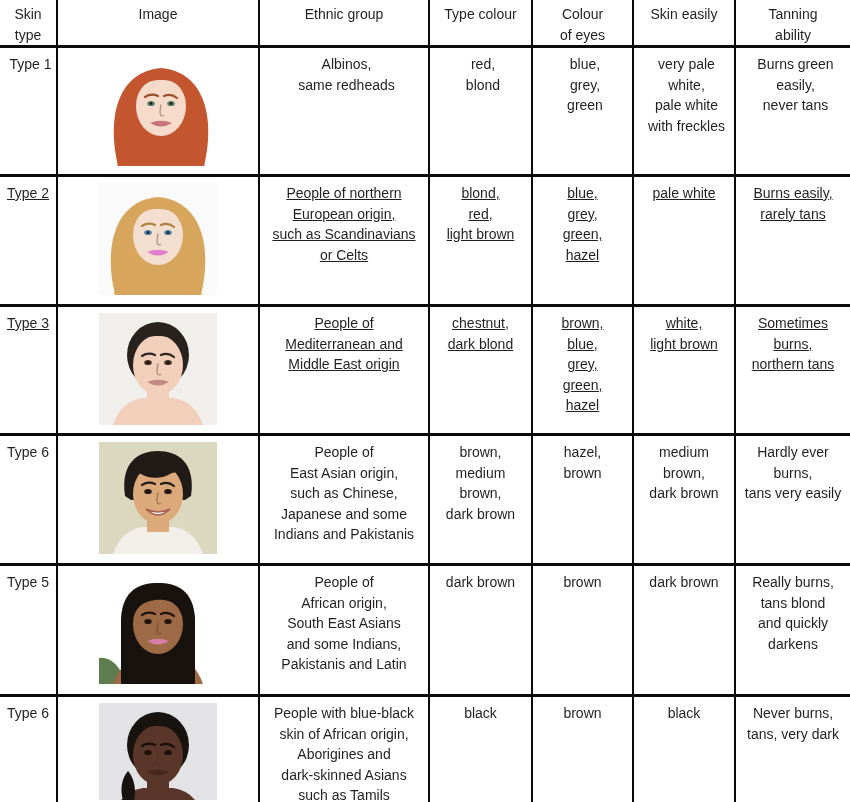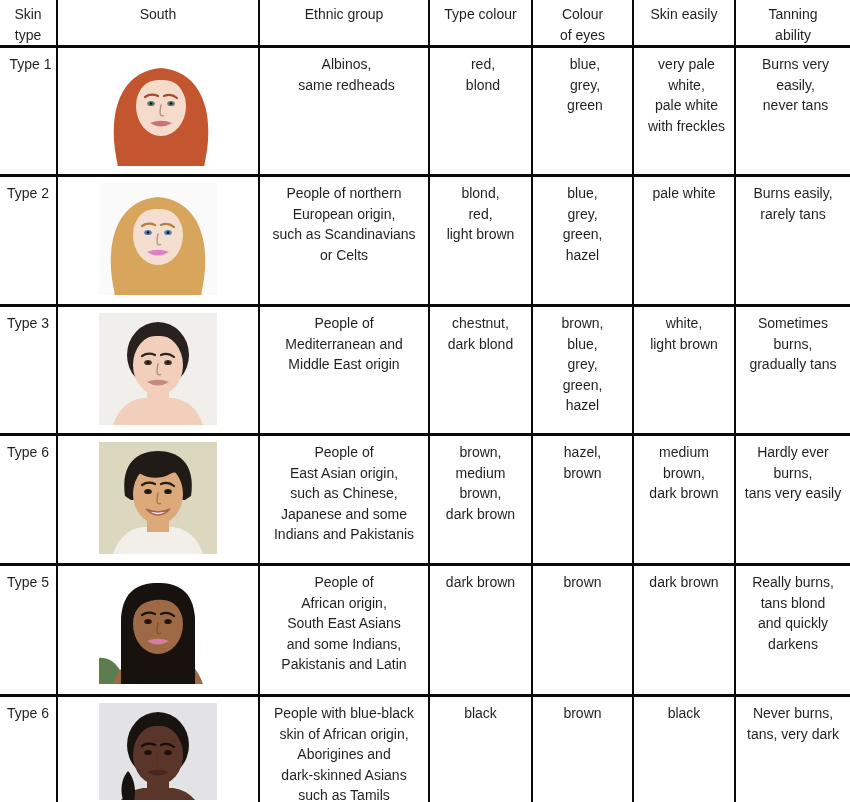--- a/index.html
+++ b/index.html
@@ -33,22 +33,22 @@
     overflow: hidden;
     box-sizing: border-box;
   }
   table.skin-table th { padding-top: 4px; }
   table.skin-table th:last-child,
   table.skin-table td:last-child { border-right: none; }
   table.skin-table tr:last-child td { border-bottom: none; }
 
   tr.hdr   { height: 43px;  }
   tr.r1 td { height: 129px; padding-left: 7px; }
-  tr.r2 td { height: 130px; }
-  tr.r3 td { height: 129px; }
+  tr.r2 td { height: 130px; text-decoration: underline; }
+  tr.r3 td { height: 129px; text-decoration: underline; }
   tr.r4 td { height: 130px; }
   tr.r5 td { height: 131px; margin-top: 18px; }
   tr.r6 td { height: 110px; }
 
   td.c-type {
     text-align: left;
     padding-left: 2px;
     padding-top: 5px;
   }
   td.c-img {
@@ -75,21 +75,21 @@
         <col style="width:170px">
       <col style="width:103px">
         <col style="width:101px">
         <col style="width:102px">
       <col style="width:115px">
     </colgroup>
     <tbody>
         <tr class="hdr">
       <th>Skin
 type</th>
-      <th>South</th>
+      <th>Image</th>
       <th>Ethnic group</th>
       <th>Type colour</th>
       <th>Colour
 of eyes</th>
       <th>Skin easily</th>
       <th>Tanning
 ability</th>
     </tr>
 
     <tr class="r1">
@@ -114,21 +114,21 @@
 same redheads</td>
       <td>red,
 blond</td>
       <td>blue,
 grey,
 green</td>
       <td>very pale
 white,
 pale white
 with freckles</td>
-      <td>Burns very
+      <td>Burns green
 easily,
 never tans</td>
     </tr>
 
     <tr class="r2">
       <td class="c-type">Type 2</td>
       <td class="c-img"><div class="photo"><svg xmlns="http://www.w3.org/2000/svg" viewBox="0 0 118 112" width="118" height="112" role="img" aria-label="portrait-woman-wavy-blond-hair-blue-eyes-pale-skin">
                 <rect width="118" height="112" fill="#fbfafa"></rect>
                 <path d="M14 112 Q22 88 44 85 L74 85 Q96 88 104 112 Z" fill="#f4decf"></path>
                 <rect x="48" y="64" width="22" height="26" fill="#f4decf"></rect>
@@ -185,21 +185,21 @@
 dark blond</td>
       <td>brown,
 blue,
 grey,
 green,
 hazel</td>
       <td>white,
 light brown</td>
       <td>Sometimes
 burns,
-gradually tans</td>
+northern tans</td>
     </tr>
 
     <tr class="r4">
       <td class="c-type">Type 6</td>
       <td class="c-img"><div class="photo"><svg xmlns="http://www.w3.org/2000/svg" viewBox="0 0 118 112" width="118" height="112" role="img" aria-label="portrait-smiling-east-asian-man-black-hair">
                 <rect width="118" height="112" fill="#dcd8c0"></rect>
                 <path d="M14 112 Q22 88 44 85 L74 85 Q96 88 104 112 Z" fill="#f2efe9"></path>
                 <rect x="48" y="64" width="22" height="26" fill="#dba97a"></rect>
                 <path d="M26 54 C21 20 40 9 59 9 C78 9 97 20 92 54 L86 58 L32 58 Z" fill="#201b16"></path>
                 <ellipse cx="59" cy="52" rx="25" ry="30" fill="#dba97a"></ellipse>

